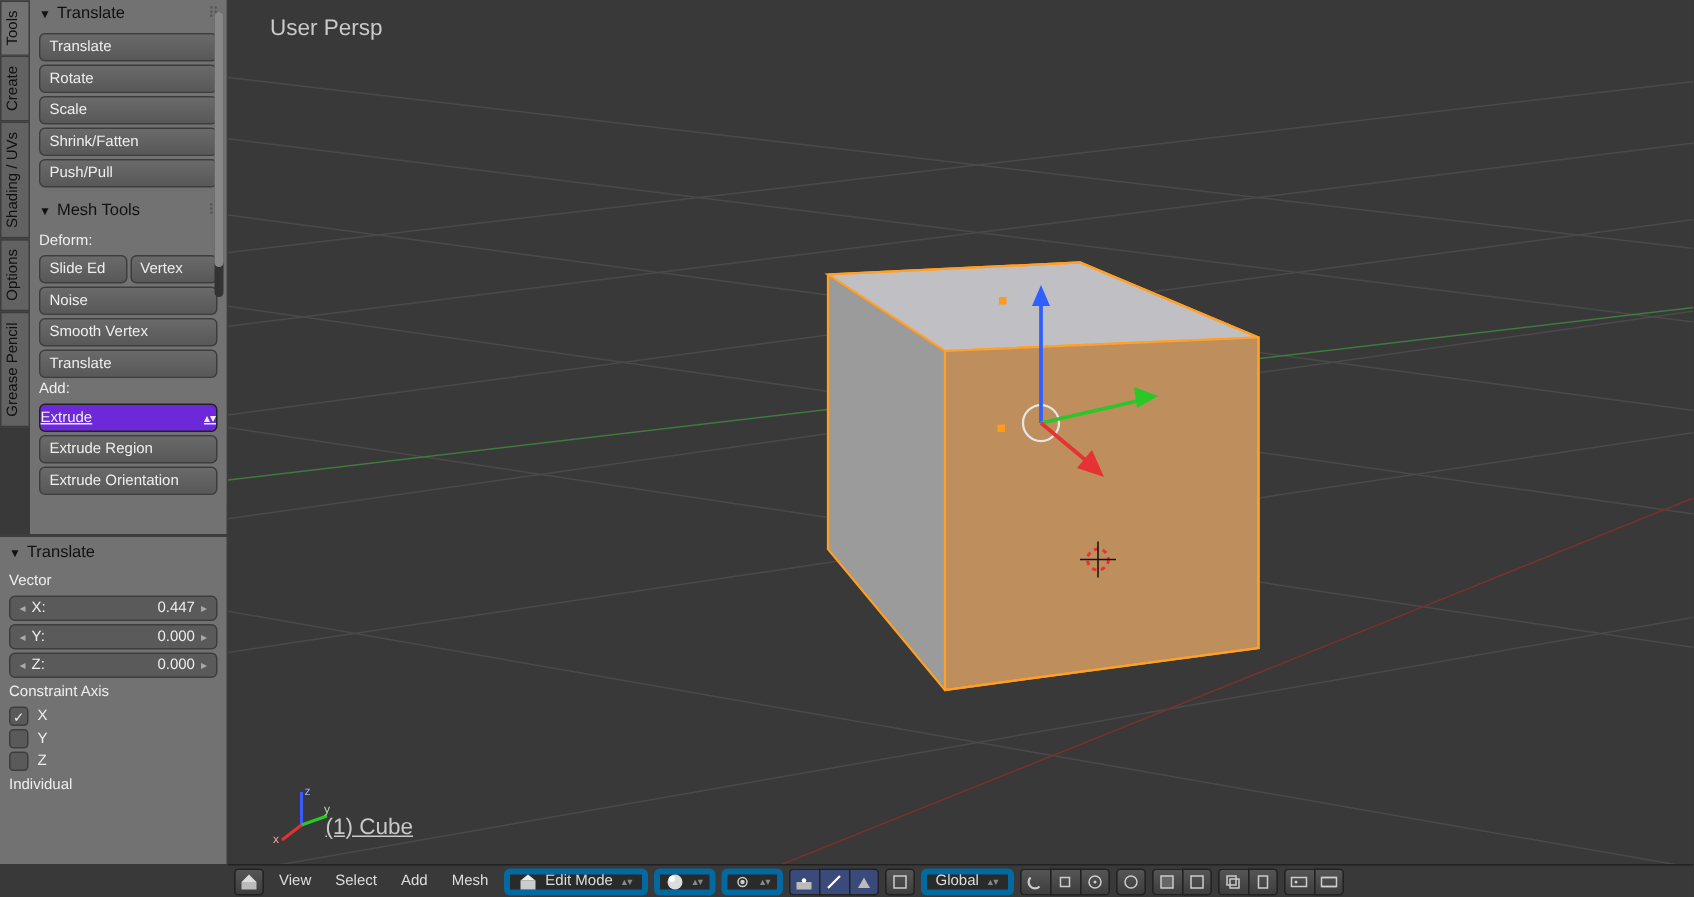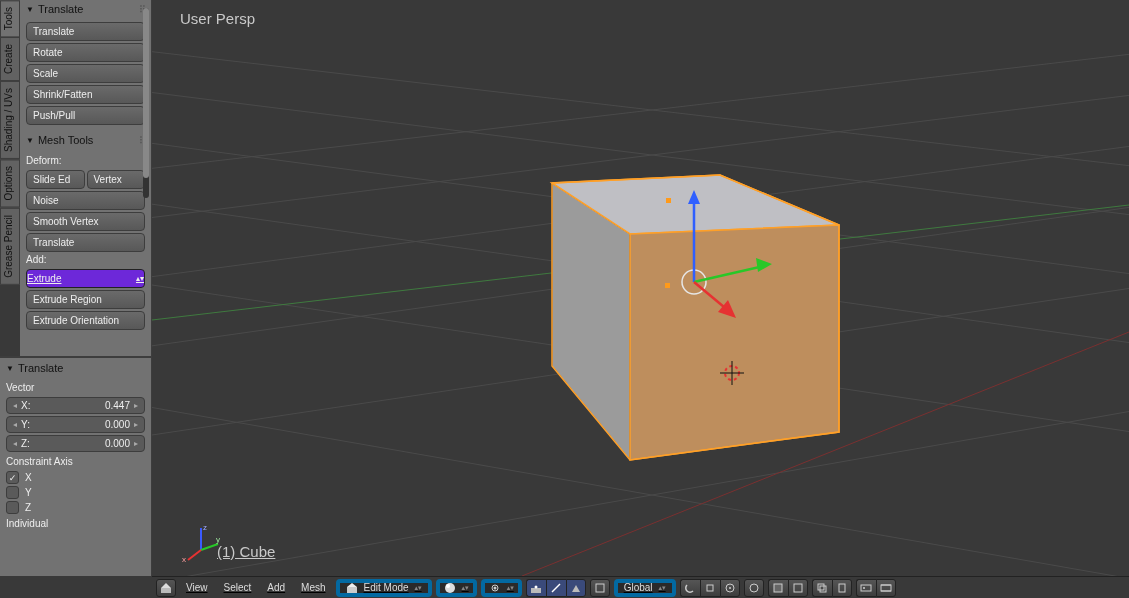--- a/index.html
+++ b/index.html
@@ -38,21 +38,21 @@
 
   
   .viewport { position: absolute; left: 152px; top: 0; right: 0; bottom: 22px; background: #393939; overflow: hidden; }
   .persp-label { position: absolute; left: 28px; top: 10px; font-size: 15px; color: #c9c9c9; }
   .obj-label { position: absolute; left: 65px; bottom: 16px; font-size: 15px; color: #c9c9c9; text-decoration: underline; }
   .mini-axis { position: absolute; left: 28px; bottom: 12px; width: 42px; height: 42px; }
 
   .grid-svg, .cube-svg, .gizmo-svg { position: absolute; left: 0; top: 0; width: 100%; height: 100%; }
 
   
-  .header-bar { position: absolute; left: 152px; right: 0; bottom: 0; height: 22px; background: #393939; border-top: 1px solid #222; display: flex; align-items: center; padding: 0 4px; gap: 4px; text-decoration: underline; }
+  .header-bar { position: absolute; left: 152px; right: 0; bottom: 0; height: 22px; background: #393939; border-top: 1px solid #222; display: flex; align-items: center; padding: 0 4px; gap: 4px; }
   .hdr-menu { font-size: 10px; color: #ddd; padding: 0 6px; cursor: pointer; }
   .hdr-dd { background: #2a2a2a; border: 4px solid #0369a1; border-radius: 4px; height: 18px; padding: 0 6px; display: flex; align-items: center; font-size: 10px; color: #ddd; gap: 6px; cursor: pointer; }
   .hdr-dd .chev { font-size: 7px; color: #888; }
   .hdr-icon-btn { width: 20px; height: 18px; background: linear-gradient(#555,#3d3d3d); border: 1px solid #222; border-radius: 3px; display: flex; align-items: center; justify-content: center; cursor: pointer; }
   .icon-btn-group { display:flex; }
   .icon-btn-group .hdr-icon-btn { border-radius:0; border-right:none; }
   .icon-btn-group .hdr-icon-btn:first-child { border-top-left-radius:3px; border-bottom-left-radius:3px; }
   .icon-btn-group .hdr-icon-btn:last-child { border-top-right-radius:3px; border-bottom-right-radius:3px; border-right:1px solid #222; }
 
   

